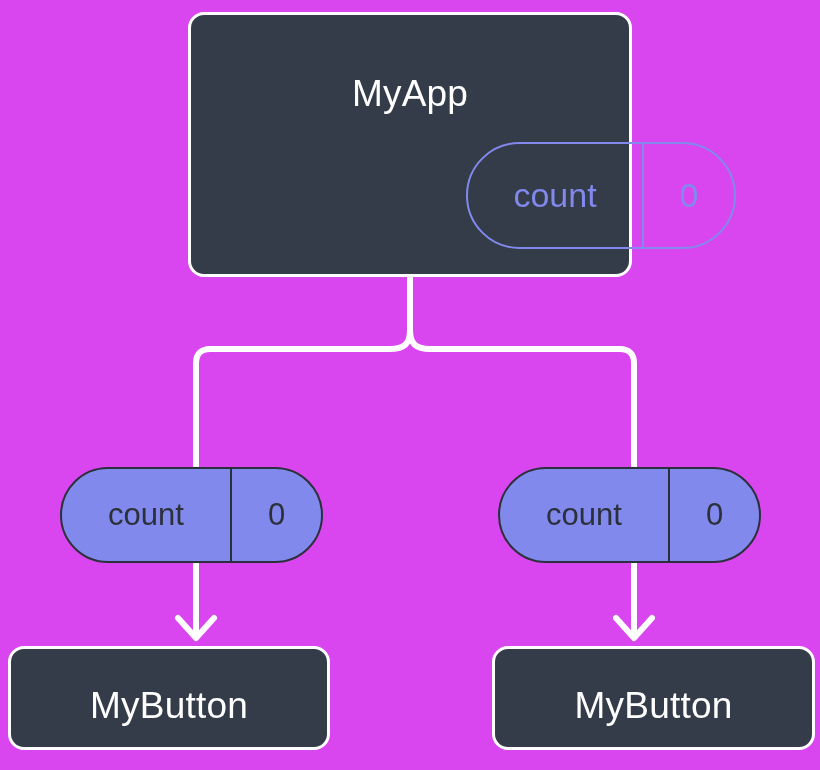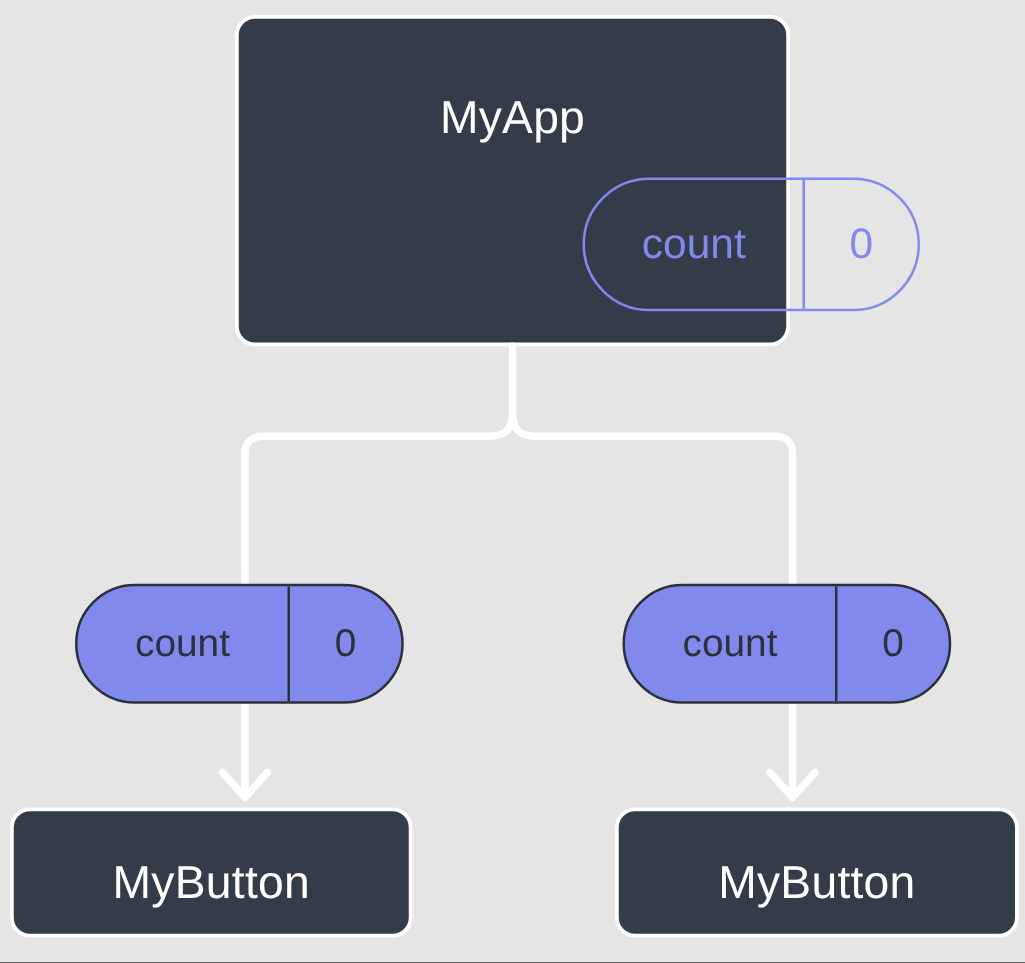--- a/index.html
+++ b/index.html
@@ -4,21 +4,21 @@
 <style>
   html, body {
     margin: 0;
     padding: 0;
     background: #000000;
   }
   #canvas {
     position: relative;
     width: 820px;
     height: 770px;
-    background: #e5e5e5;
+    background: #d946ef;
     overflow: hidden;
     font-family: "Liberation Sans", sans-serif;
   }
   #wires {
     position: absolute;
     left: 0;
     top: 0;
     width: 820px;
     height: 770px;
     pointer-events: none;

